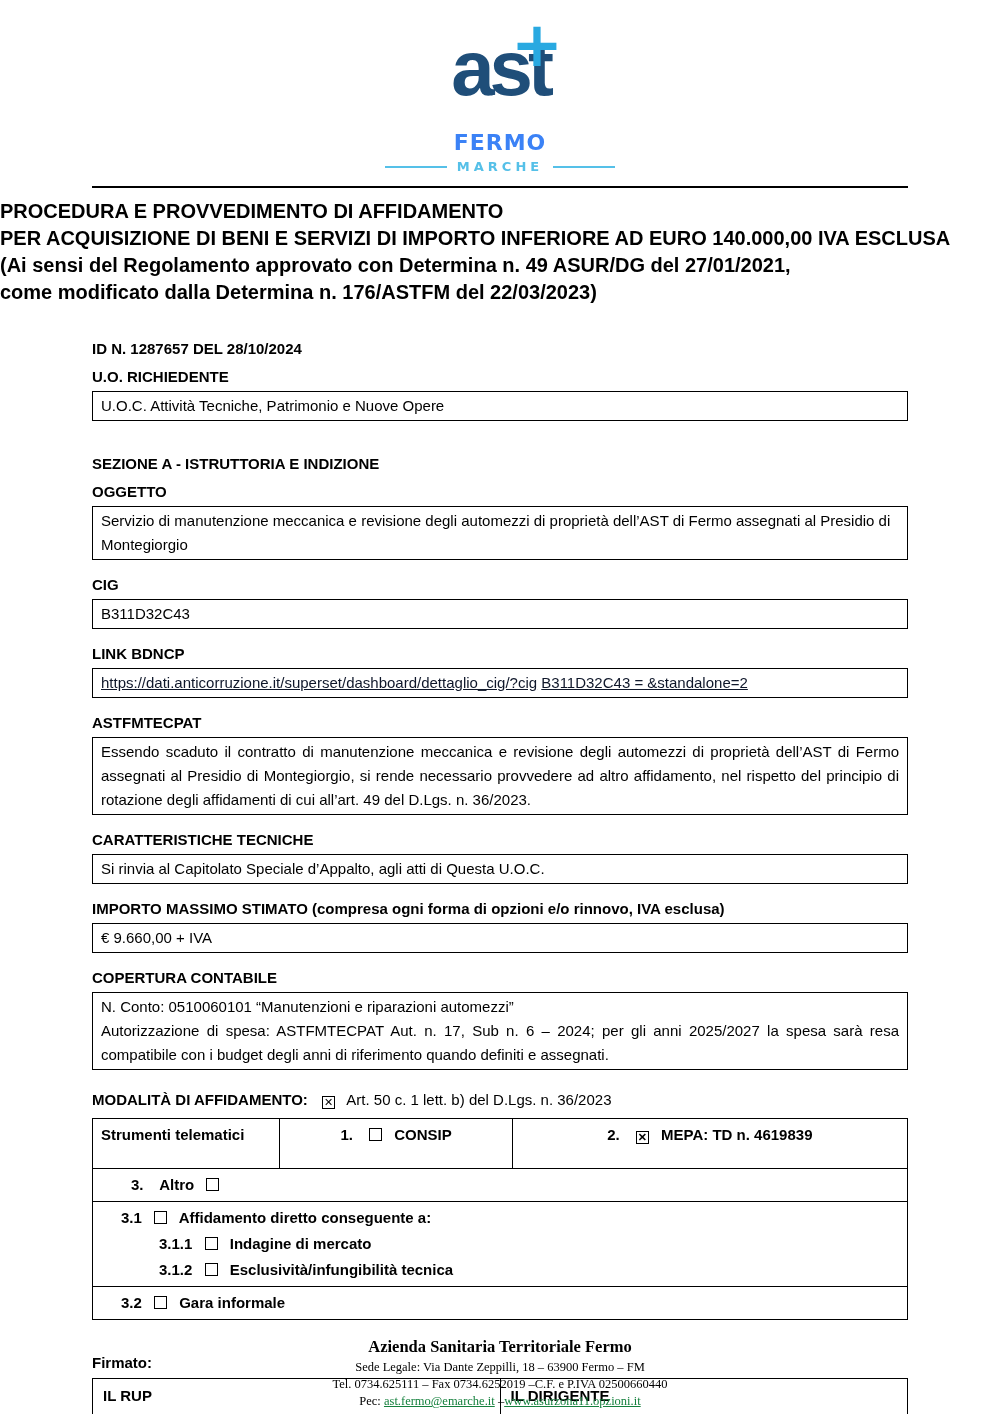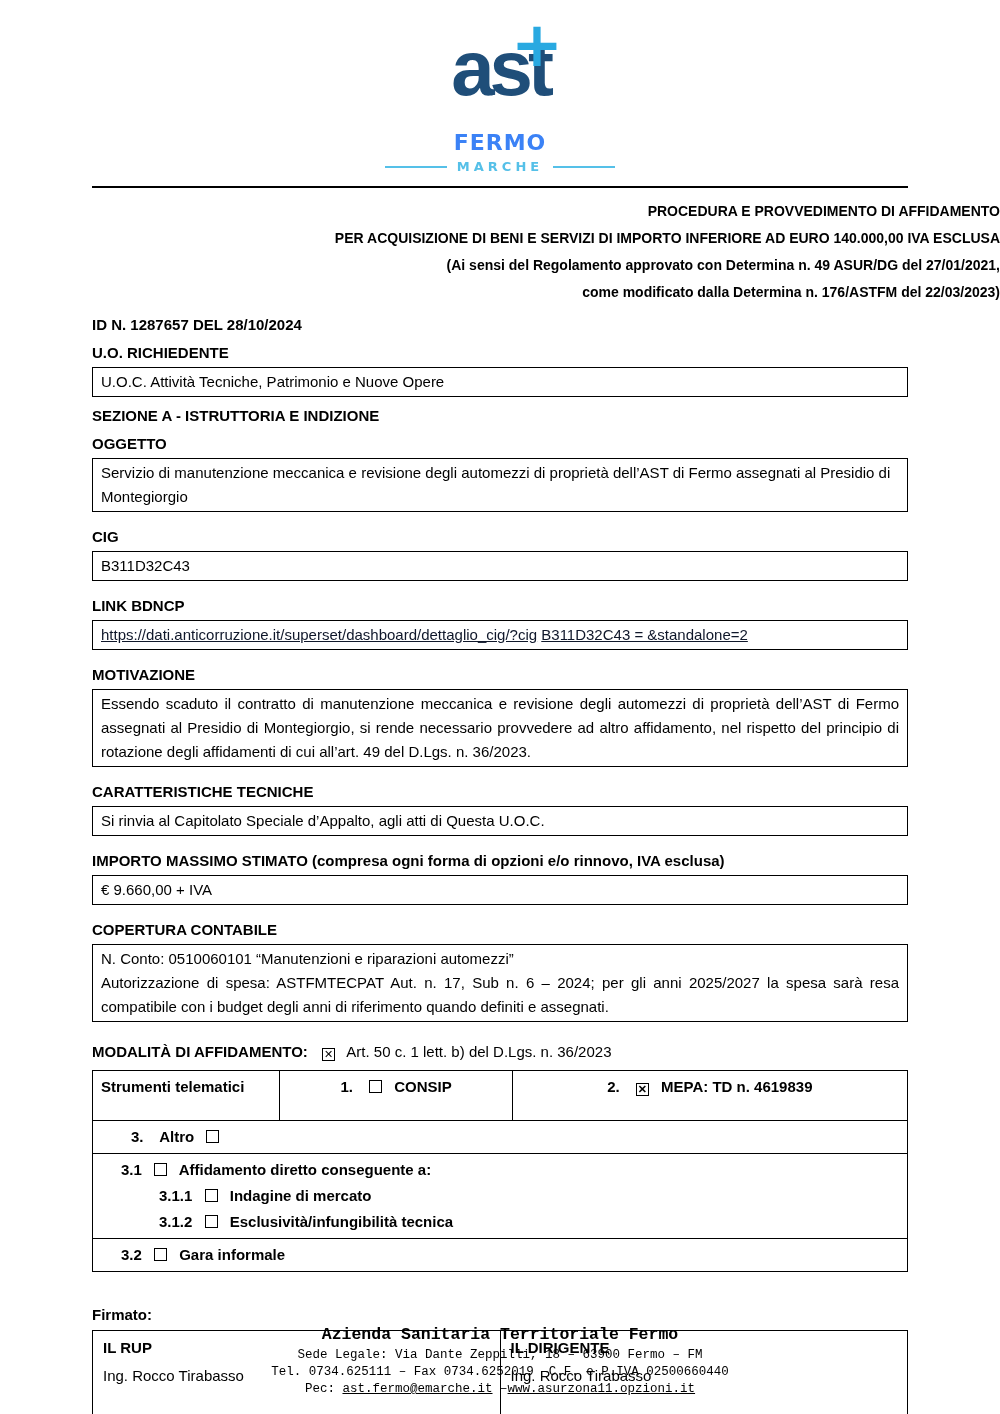--- a/index.html
+++ b/index.html
@@ -38,26 +38,26 @@
   }
   .logo-region-row .rule-seg { width: 62px; height: 2px; background: #55C0E8; }
   .logo-region {
     font-family: "DejaVu Sans", sans-serif;
     font-size: 13px; letter-spacing: 4px; font-weight: bold;
     color: #55C0E8;
   }
 
   
   .top-rule { height: 2px; background: #000; margin: 12px 92px 10px 92px; }
-  .title-block { text-align: right; font-weight: bold; font-size: 14px; line-height: 27px; }
+  .title-block { text-align: left; font-weight: bold; font-size: 20px; line-height: 27px; }
 
   
   .content { margin: 0 92px; font-size: 15px; }
   .lbl { font-weight: bold; line-height: 22px; }
-  .mt20 { margin-top: 8px; }
+  .mt20 { margin-top: 32px; }
   .mt14 { margin-top: 14px; }
   .mt6  { margin-top: 6px; }
   .mb3  { margin-bottom: 3px; }
   .box {
     border: 1px solid #000;
     padding: 2px 8px;
     line-height: 24px;
     min-height: 28px;
   }
   .just { text-align: justify; }
@@ -93,28 +93,28 @@
 
   
   .firmato-lbl { font-weight: bold; margin-top: 32px; line-height: 22px; }
   table.sig-table { width: 100%; border-collapse: collapse; margin-top: 4px; }
   table.sig-table td { border: 1px solid #000; width: 50%; height: 102px; vertical-align: top; padding: 4px 10px; }
   .sig-title { font-weight: bold; line-height: 26px; }
   .sig-name { line-height: 26px; margin-top: 2px; }
 
   
   .footer {
-    position: absolute; left: 0; right: 0; bottom: 16px;
+    position: absolute; left: 0; right: 0; bottom: 4px;
     text-align: center;
-    font-family: Liberation Mono, monospace;
+    font-family: Liberation Serif, serif;
     font-size: 12.5px; line-height: 17px;
     color: #000;
   }
   .footer .org { font-weight: bold; font-size: 16.5px; line-height: 24px; }
-  .footer a.doc-link { color: #000000; }
+  .footer a.doc-link { color: #15803d; }
 </style>
 </head>
 <body>
 
 <div class="page">
 
   <header class="logo">
     <div class="logo-mark">
       <span class="logo-ast">ast</span>
       <span class="logo-plus">+</span>
@@ -148,21 +148,21 @@
 
     <div class="lbl mt14 mb3">CIG</div>
     <div class="box">B311D32C43</div>
 
     <div class="lbl mt14 mb3">LINK BDNCP</div>
     <div class="box">
       <a class="doc-link">https://dati.anticorruzione.it/superset/dashboard/dettaglio_cig/?cig</a>
       <a class="doc-link">B311D32C43 = &amp;standalone=2</a>
     </div>
 
-    <div class="lbl mt14 mb3">MOTIVAZIONE</div>
+    <div class="lbl mt14 mb3">ASTFMTECPAT</div>
     <div class="box just">Essendo scaduto il contratto di manutenzione meccanica e revisione degli automezzi di proprietà dell’AST di Fermo assegnati al Presidio di Montegiorgio, si rende necessario provvedere ad altro affidamento, nel rispetto del principio di rotazione degli affidamenti di cui all’art. 49 del D.Lgs. n. 36/2023.</div>
 
     <div class="lbl mt14 mb3">CARATTERISTICHE TECNICHE</div>
     <div class="box">Si rinvia al Capitolato Speciale d’Appalto, agli atti di Questa U.O.C.</div>
 
     <div class="lbl mt14 mb3">IMPORTO MASSIMO STIMATO (compresa ogni forma di opzioni e/o rinnovo, IVA esclusa)</div>
     <div class="box">€ 9.660,00 + IVA</div>
 
     <div class="lbl mt14 mb3">COPERTURA CONTABILE</div>
     <div class="box">

